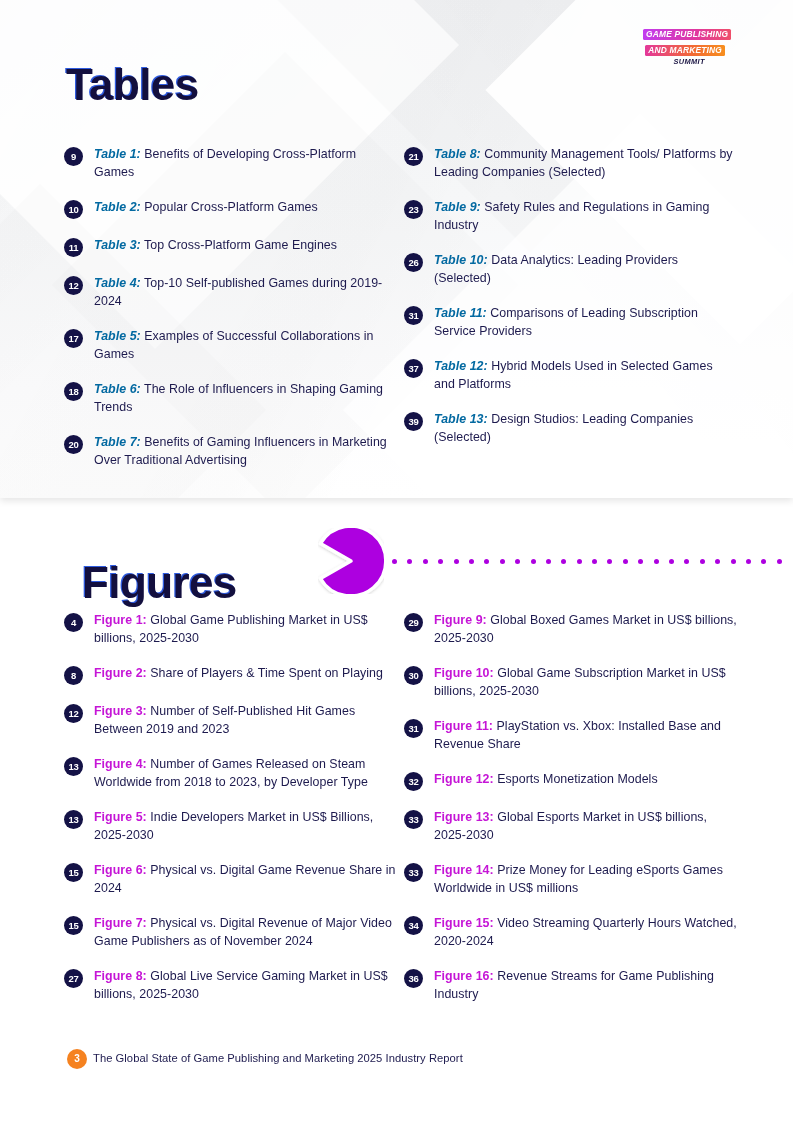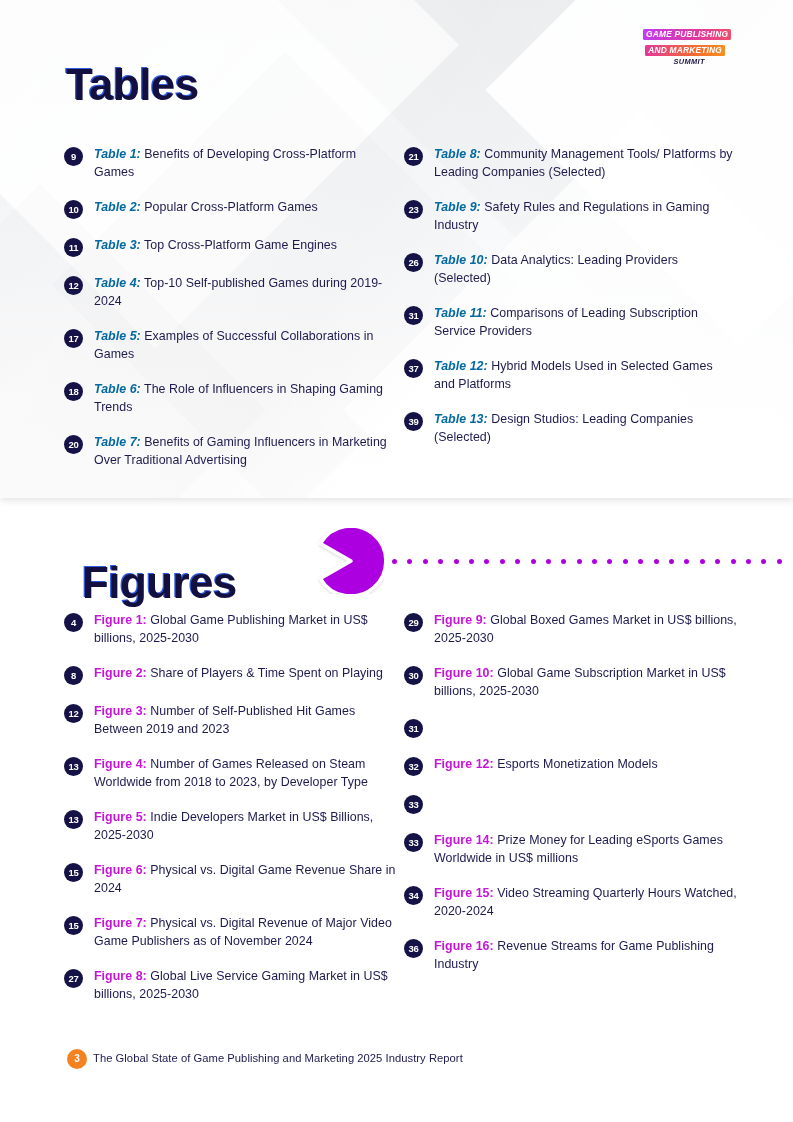--- a/index.html
+++ b/index.html
@@ -333,27 +333,29 @@
         <div class="entry">
           <div class="badge">29</div>
           <div class="entry-text"><span class="lbl lbl-magenta">Figure 9:</span><span> Global Boxed Games Market in US$ billions, 2025-2030</span></div>
         </div>
         <div class="entry">
           <div class="badge">30</div>
           <div class="entry-text"><span class="lbl lbl-magenta">Figure 10:</span><span> Global Game Subscription Market in US$ billions, 2025-2030</span></div>
         </div>
         <div class="entry">
           <div class="badge">31</div>
+          <div class="entry-text"><span class="lbl lbl-magenta">Figure 11:</span><span> PlayStation vs. Xbox: Installed Base and Revenue Share</span></div>
         </div>
         <div class="entry">
           <div class="badge">32</div>
           <div class="entry-text"><span class="lbl lbl-magenta">Figure 12:</span><span> Esports Monetization Models</span></div>
         </div>
         <div class="entry">
           <div class="badge">33</div>
+          <div class="entry-text"><span class="lbl lbl-magenta">Figure 13:</span><span> Global Esports Market in US$ billions, 2025-2030</span></div>
         </div>
         <div class="entry">
           <div class="badge">33</div>
           <div class="entry-text"><span class="lbl lbl-magenta">Figure 14:</span><span> Prize Money for Leading eSports Games Worldwide in US$ millions</span></div>
         </div>
         <div class="entry">
           <div class="badge">34</div>
           <div class="entry-text"><span class="lbl lbl-magenta">Figure 15:</span><span> Video Streaming Quarterly Hours Watched, 2020-2024</span></div>
         </div>
         <div class="entry">

